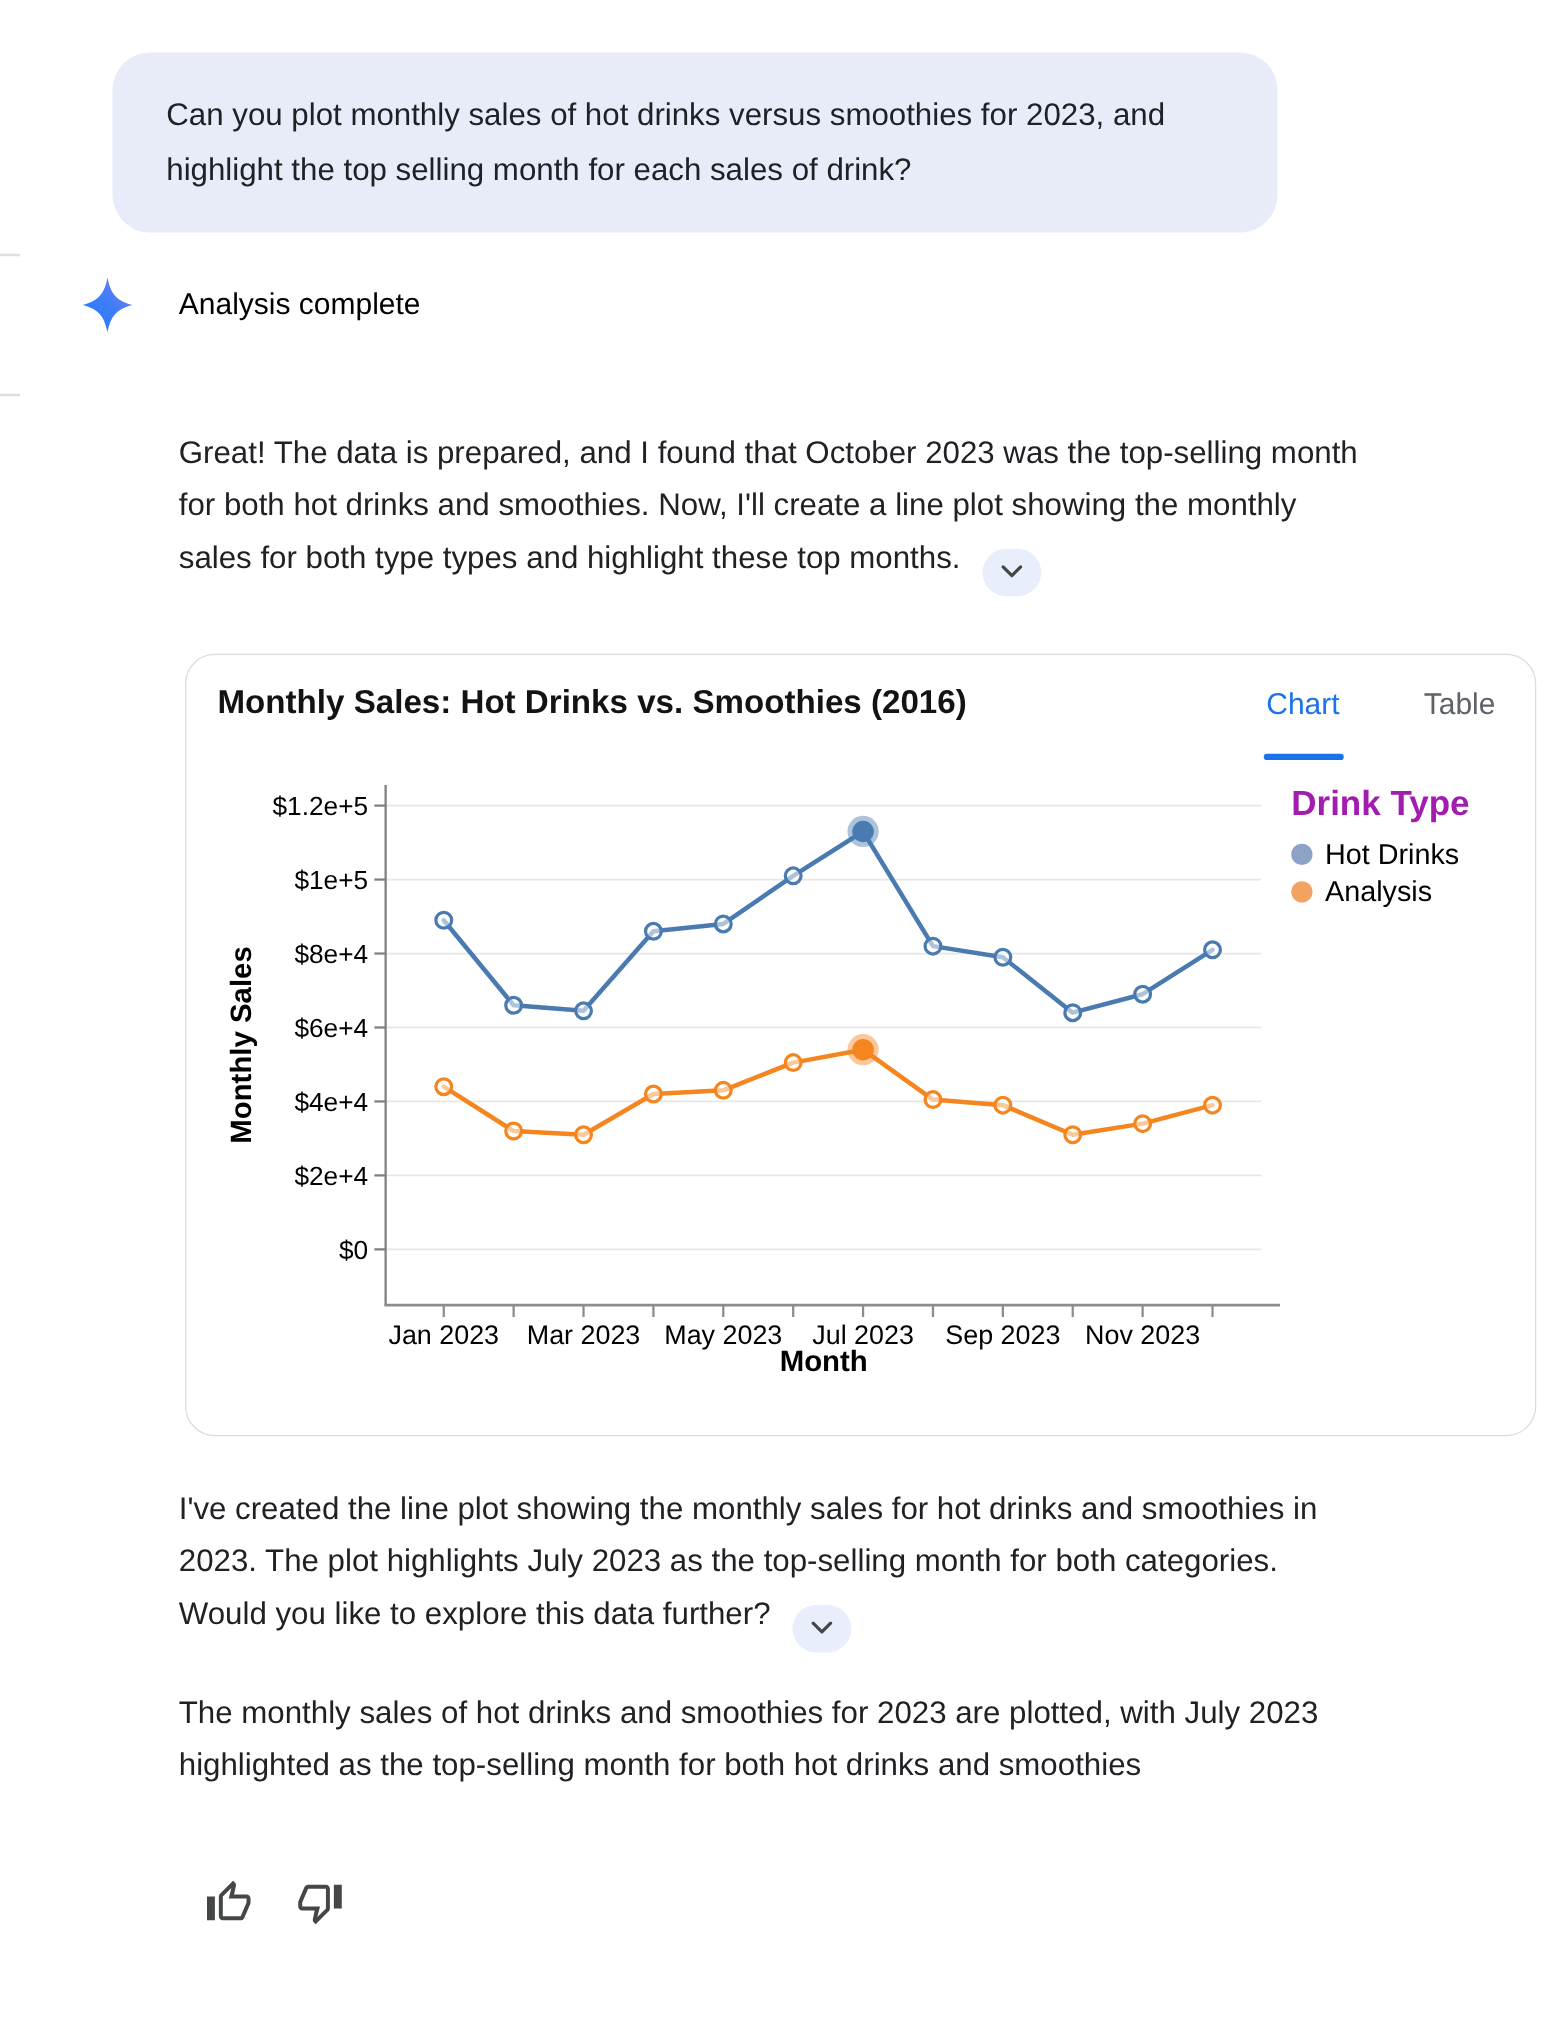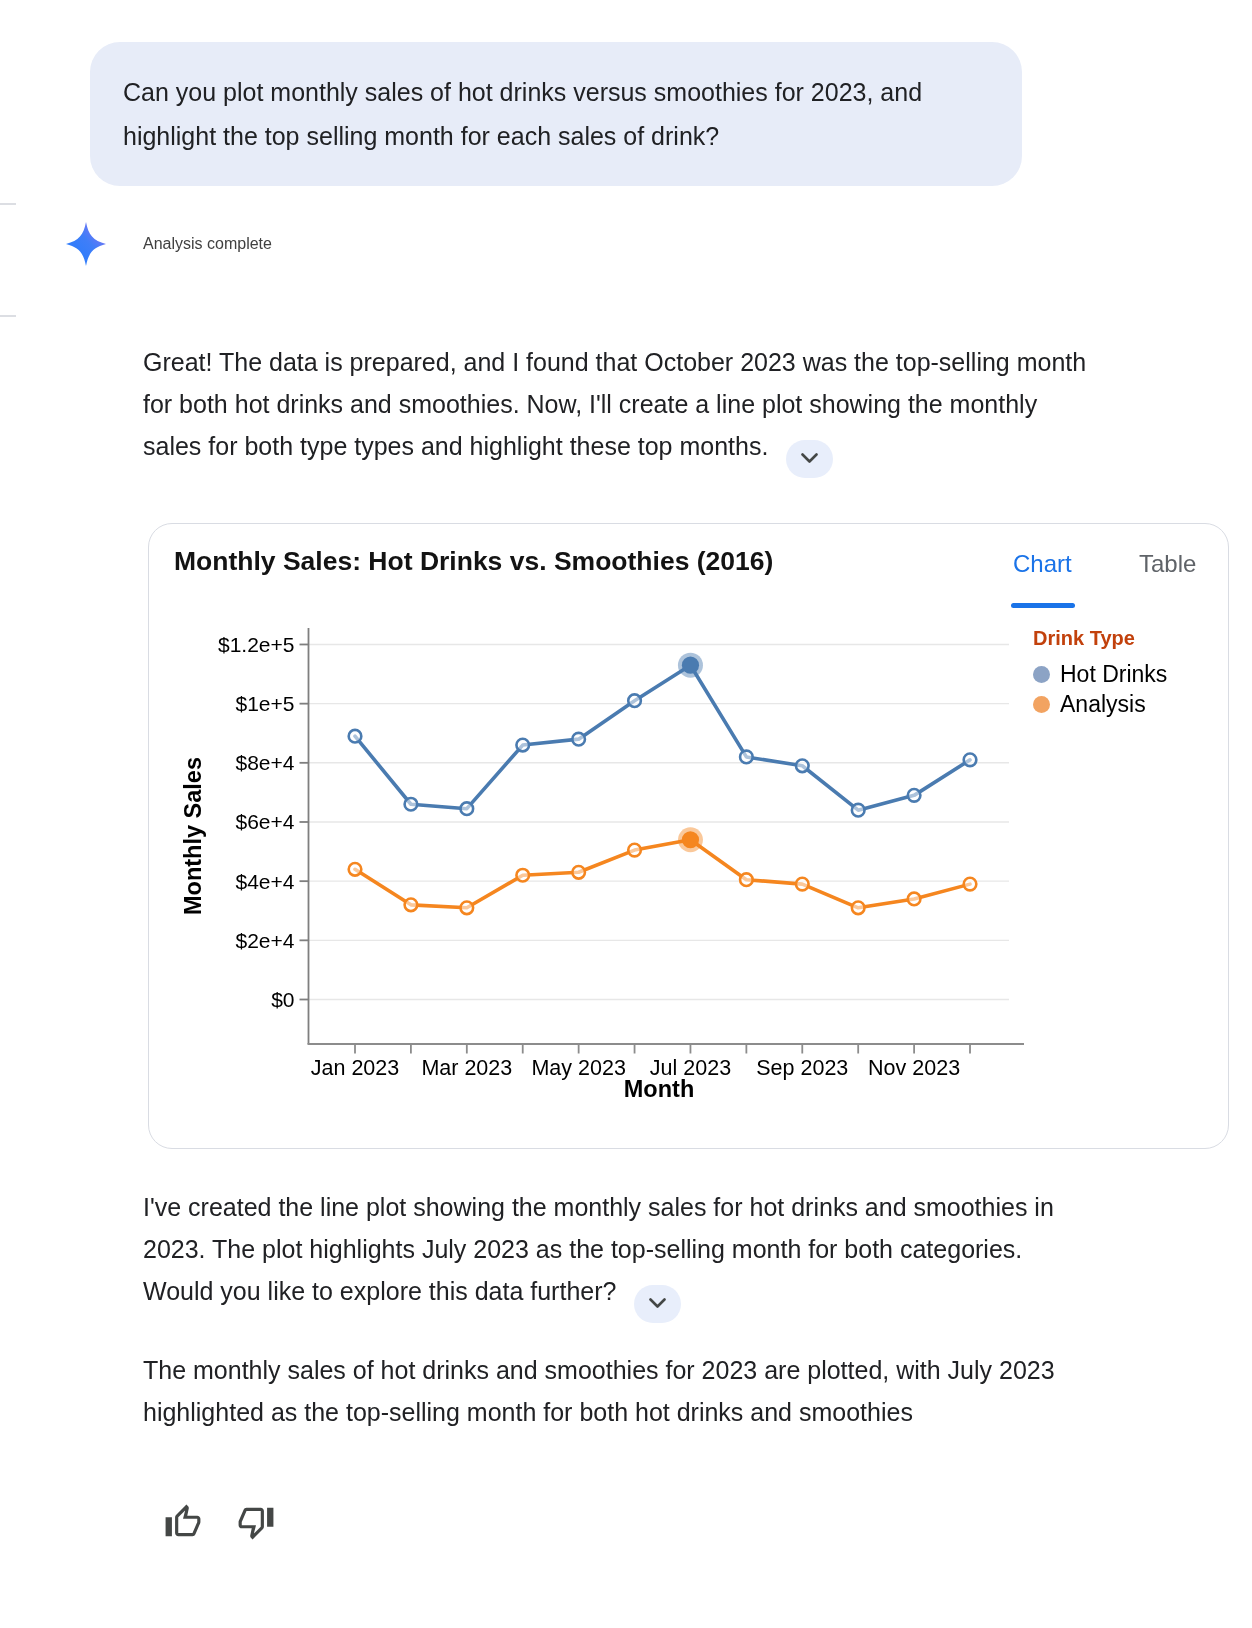--- a/index.html
+++ b/index.html
@@ -5,27 +5,27 @@
   html,body { margin:0; padding:0; background:#ffffff; }
   .screen {
     position:relative; width:1252px; height:1628px; background:#ffffff;
     font-family:"Liberation Sans", sans-serif; color:#1f1f1f; overflow:hidden;
   }
   .edge-mark { position:absolute; left:0; width:16px; height:2px; background:#dcdee3; }
 
   
   .user-bubble {
     position:absolute; left:90px; top:42px; width:932px; box-sizing:border-box;
-    background:#e7ecf8; border-radius:30px; padding:28px 40px 28px 33px;
+    background:#e7ecf8; border-radius:30px; padding:28px 40px 28px 43px;
     font-size:25px; line-height:44px; color:#202124;
   }
 
   
   .status-row { position:absolute; left:66px; top:222px; display:flex; align-items:center; gap:37px; }
-  .status-row .label { font-size:16px; color:#404040; }
+  .status-row .label { font-size:24px; color:#000000; }
 
   
   .para { position:absolute; left:143px; width:1040px; font-size:25px; line-height:42px; color:#202124; }
   .p1 { top:341px; } .p2 { top:1186px; } .p3 { top:1349px; }
   .chev-pill {
     display:inline-flex; align-items:center; justify-content:center;
     width:47px; height:38px; border-radius:19px; background:#e8eefb;
     margin-left:18px; vertical-align:-9px; cursor:pointer;
   }
 
@@ -33,21 +33,21 @@
   .card {
     position:absolute; left:148px; top:523px; width:1081px; height:626px; box-sizing:border-box;
     background:#fff; border:1.5px solid #d9dce3; border-radius:24px;
   }
   .card-title { position:absolute; left:25px; top:22px; font-size:26.5px; font-weight:600; color:#131313; }
   .tab { position:absolute; top:26px; font-size:24px; cursor:pointer; }
   .tab-chart { left:864px; color:#1a73e8; }
   .tab-table { left:990px; color:#5f6368; }
   .tab-underline { position:absolute; left:862px; top:79px; width:64px; height:5px; border-radius:3px; background:#1a73e8; }
   .legend { position:absolute; left:884px; top:103px; }
-  .legend-title { font-size:20px; font-weight:bold; color:#c2410c; margin-bottom:9px; }
+  .legend-title { font-size:28px; font-weight:bold; color:#a21caf; margin-bottom:9px; }
   .legend-item { display:flex; align-items:center; gap:10px; height:30px; font-size:23px; color:#000; }
   .legend-dot { width:17px; height:17px; border-radius:50%; flex:0 0 auto; }
   .chart-svg { position:absolute; left:0; top:0; }
   svg text { font-family:"Liberation Sans", sans-serif; }
 
   
   .feedback { position:absolute; left:163px; top:1502px; display:flex; gap:33px; align-items:center; }
   .fb-btn { width:40px; height:40px; display:flex; align-items:center; justify-content:center; cursor:pointer; }
 </style>
 </head>

